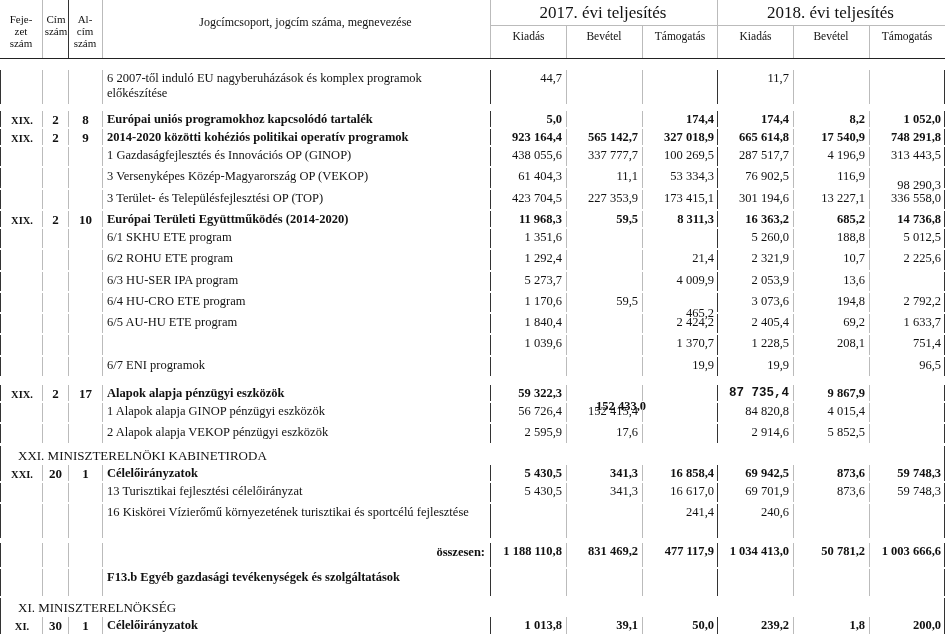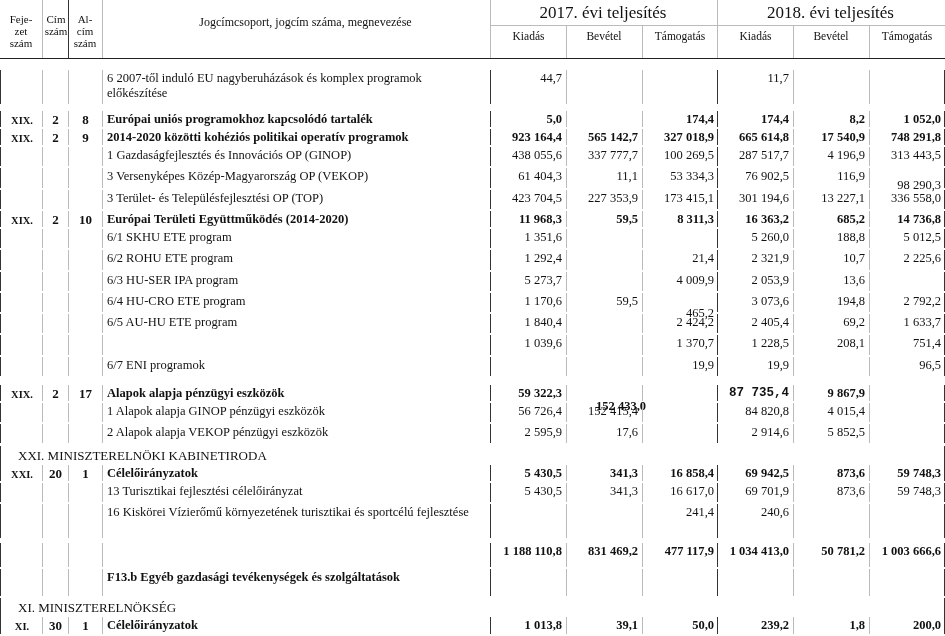--- a/index.html
+++ b/index.html
@@ -526,20 +526,21 @@
         <div class="sep" style="left:42px;top:0;height:24px;"></div>
         <div class="sep" style="left:68px;top:0;height:24px;"></div>
         <div class="sep" style="left:102px;top:0;height:24px;"></div>
         <div class="sep dark" style="left:490px;top:0;height:24px;"></div>
         <div class="sep" style="left:566px;top:0;height:24px;"></div>
         <div class="sep" style="left:642px;top:0;height:24px;"></div>
         <div class="sep dark" style="left:717px;top:0;height:24px;"></div>
         <div class="sep" style="left:793px;top:0;height:24px;"></div>
         <div class="sep" style="left:869px;top:0;height:24px;"></div>
         <div class="sep dark" style="left:944px;top:0;height:24px;"></div>
+        <div class="c b num" style="left:110px;width:375px;top:2px;">összesen:</div>
         <div class="c num b" style="left:491px;width:71px;top:1px;">1 188 110,8</div>
         <div class="c num b" style="left:566px;width:72px;top:1px;">831 469,2</div>
         <div class="c num b" style="left:642px;width:72px;top:1px;">477 117,9</div>
         <div class="c num b" style="left:718px;width:71px;top:1px;">1 034 413,0</div>
         <div class="c num b" style="left:793px;width:72px;top:1px;">50 781,2</div>
         <div class="c num b" style="left:869px;width:72px;top:1px;">1 003 666,6</div>
       </div>
       <div class="row" style="top:569px;height:29px;">
         <div class="sep dark" style="left:0px;top:0;height:27px;"></div>
         <div class="sep" style="left:42px;top:0;height:27px;"></div>

